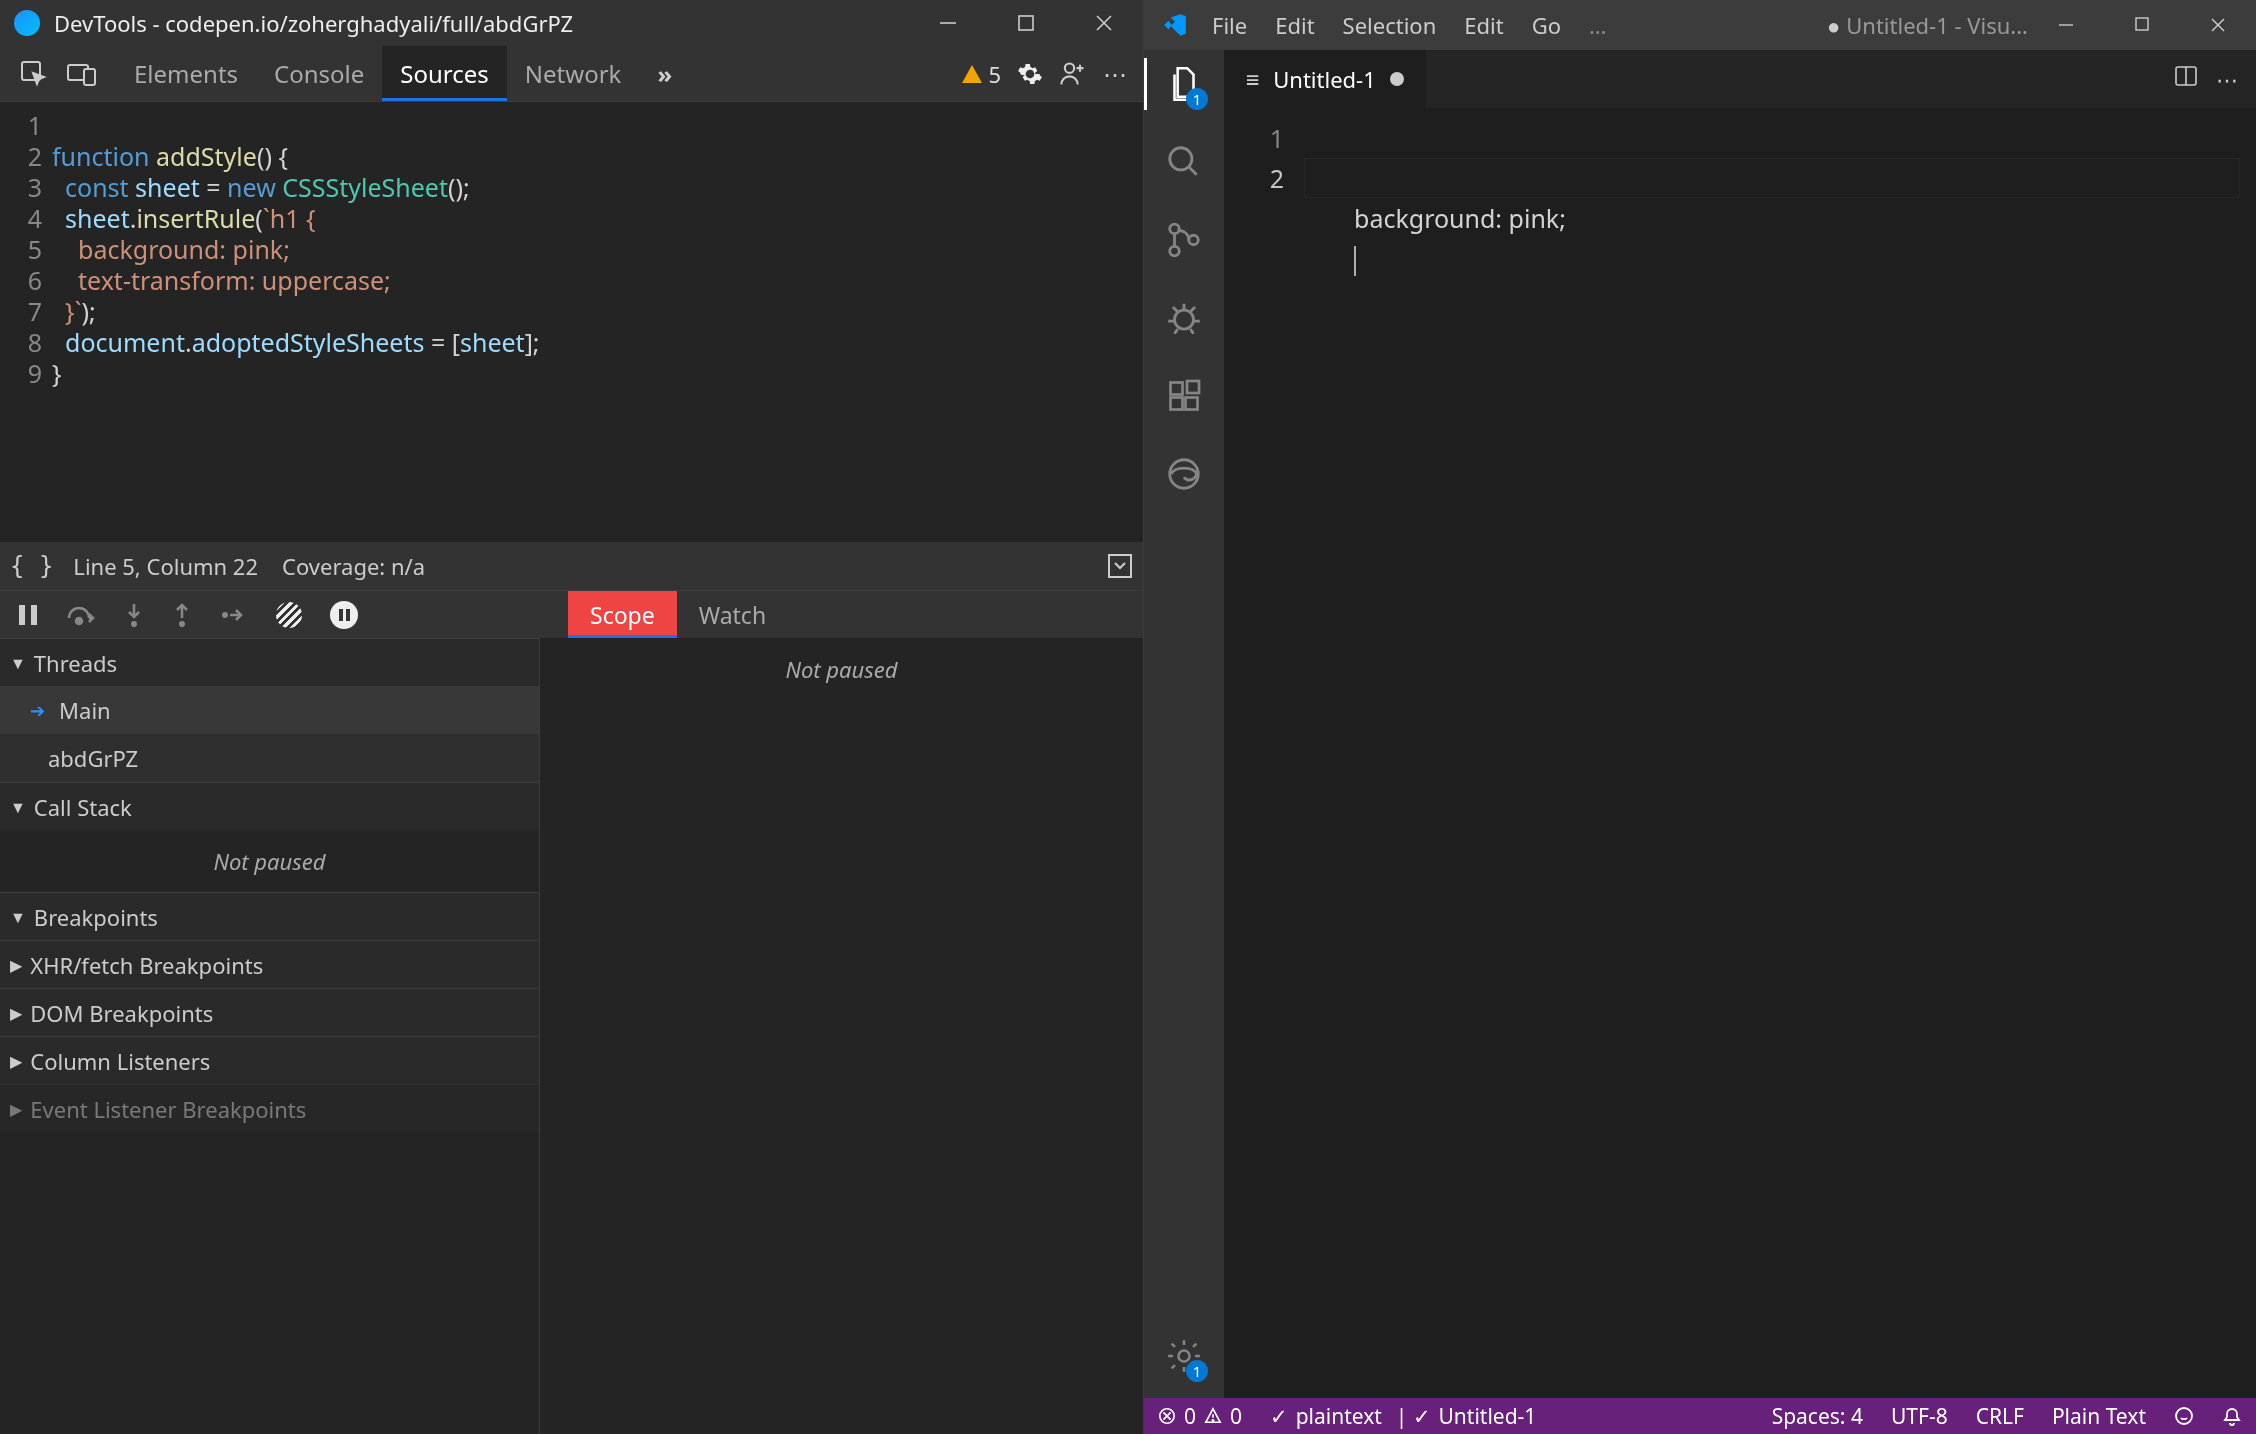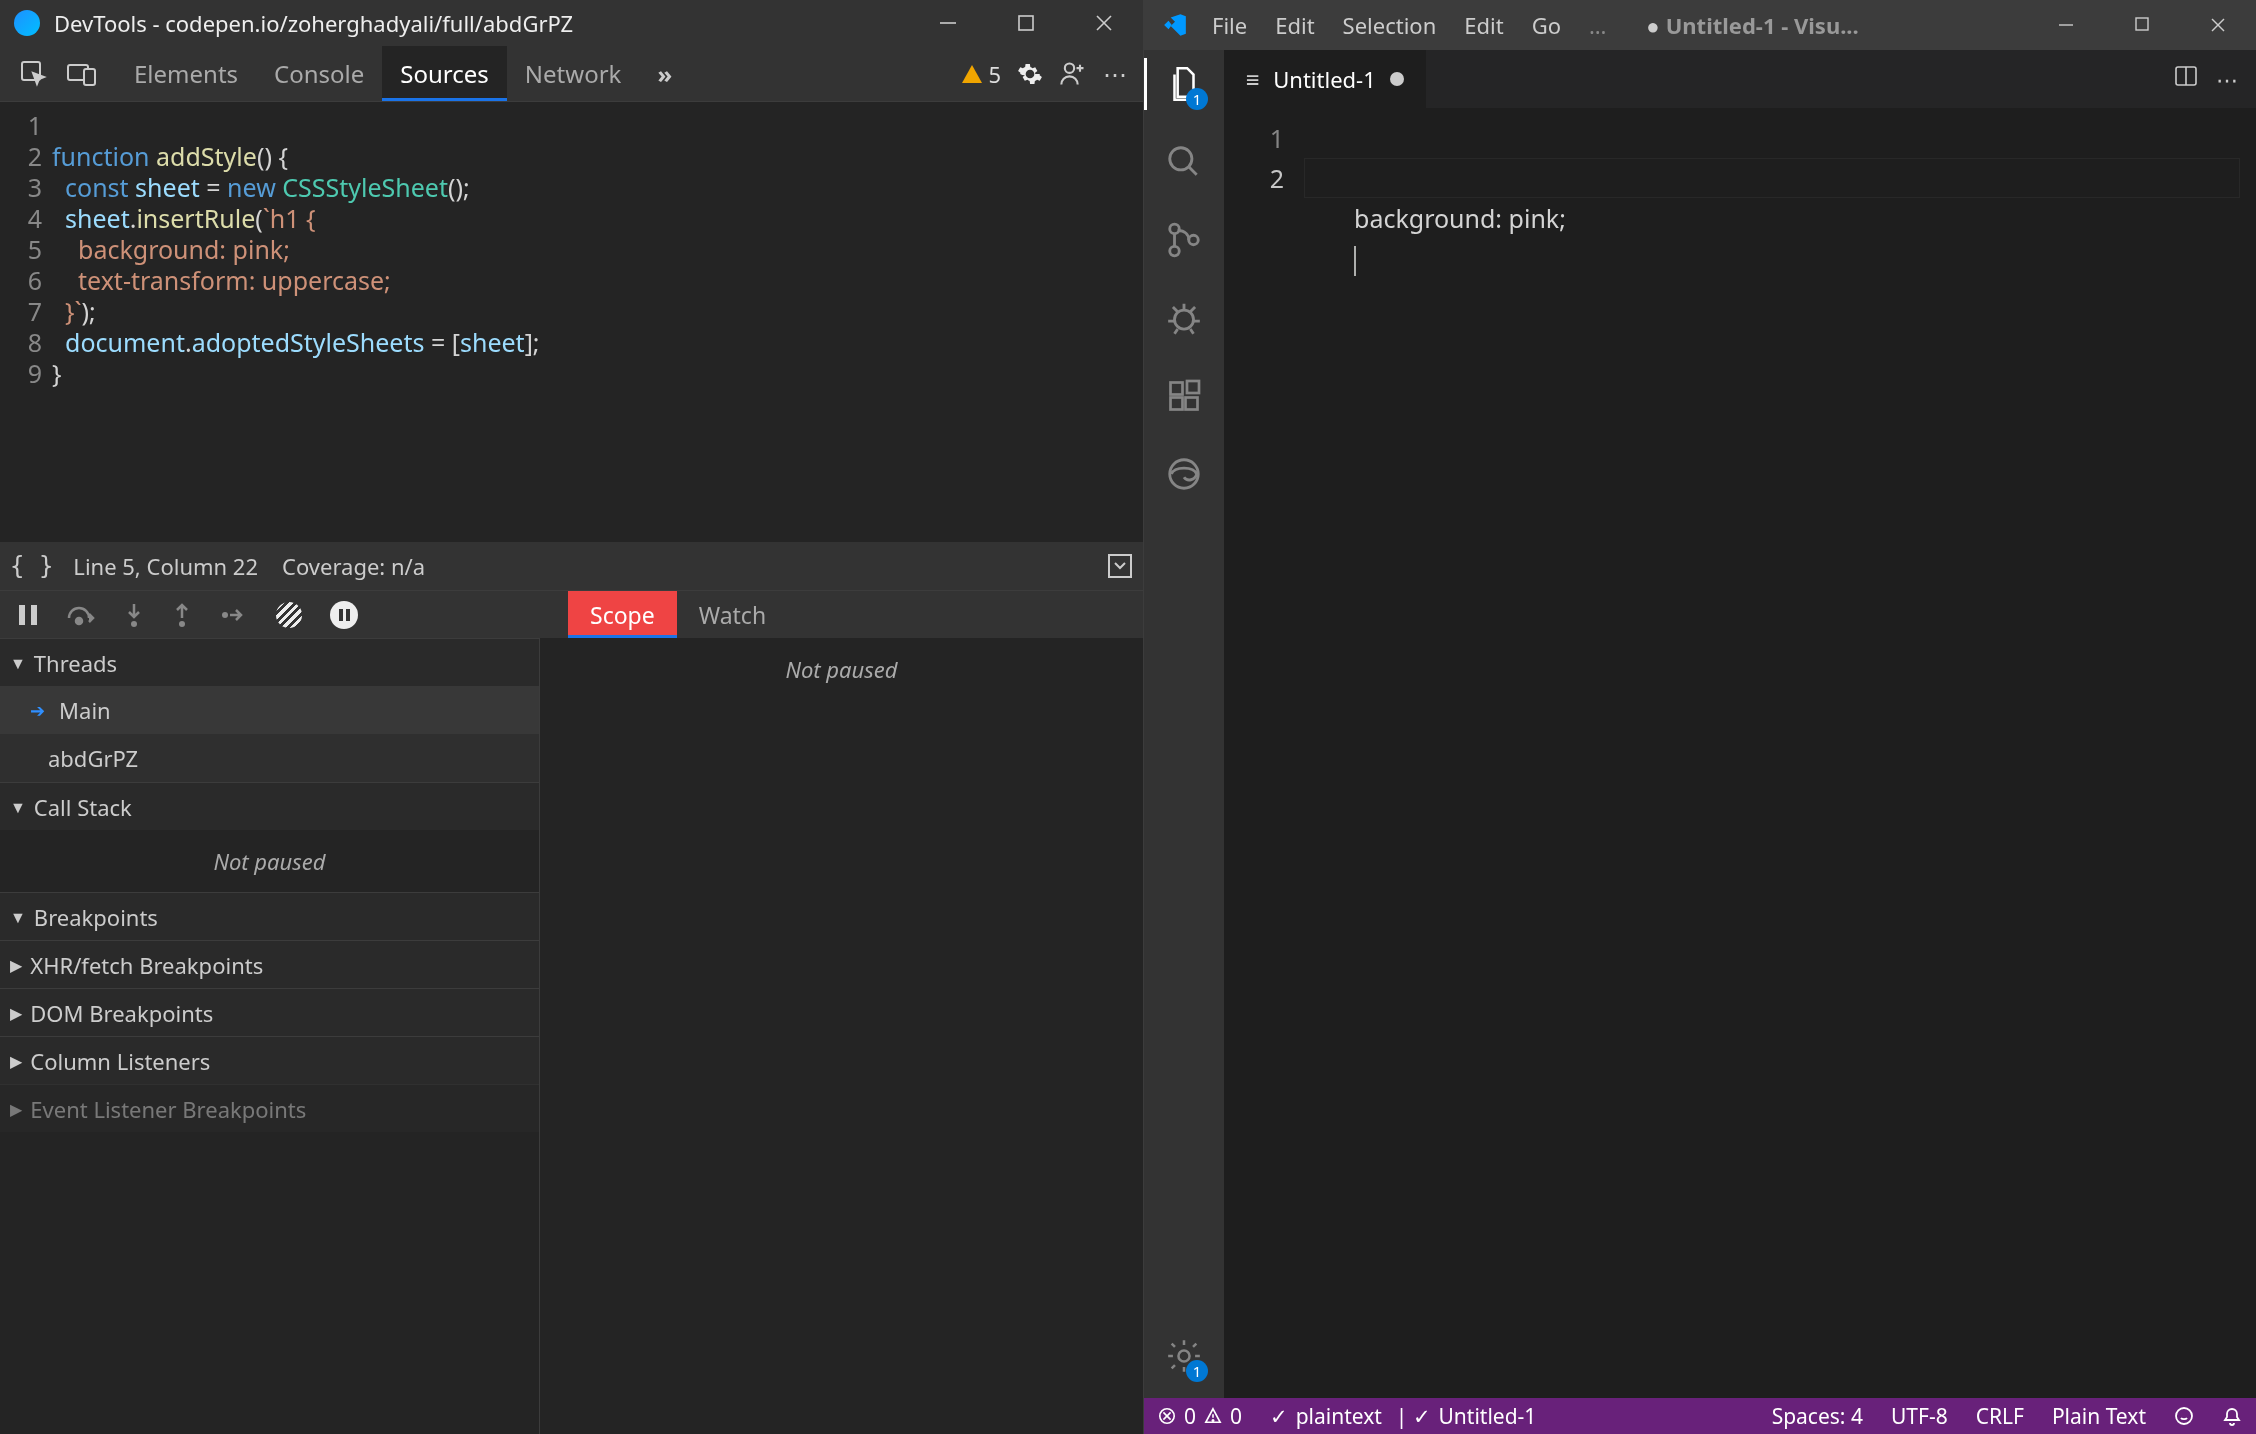--- a/index.html
+++ b/index.html
@@ -74,21 +74,21 @@
   .thread-row { height:48px; display:flex; align-items:center; gap:14px; padding:0 12px 0 30px; font-size:22px; background:#2f2f2f; }
   .thread-row.active { background:#383838; }
   .thread-row .arrow { color:#2f8fff; font-size:18px; }
   .panel-body-msg { text-align:center; font-style:italic; color:#aaa; font-size:22px; padding:16px 0; }
 
   
   .vs-title { height:50px; background:#3c3c3c; display:flex; align-items:center; font-size:22px; color:#ccc; }
   .vs-title .vslogo { width:26px; height:26px; margin:0 18px; }
   .vs-title .menus { display:flex; gap:28px; padding-left:6px; color:#ccc; }
   .vs-title .menus span.dim { color:#888; }
-  .vs-title .titletxt { flex:1; text-align:left; color:#999; padding-left:40px;font-weight:bold;}
+  .vs-title .titletxt { flex:1; text-align:right; color:#999; padding-left:40px;}
   .vs-title .dottxt { color:#ccc; padding-right:6px;}
   .vs-title .winbtns { display:flex; }
   .vs-title .wb { width:76px; height:100%; display:flex; align-items:center; justify-content:center; }
 
   .vs-body { flex:1; display:flex; overflow:hidden; }
   .vs-activity { width:80px; background:#333; display:flex; flex-direction:column; align-items:center; padding-top:12px; gap:34px; }
   .vs-activity .aicon { width:44px; height:44px; display:flex; align-items:center; justify-content:center; color:#858585; position:relative; }
   .vs-activity .aicon.active { color:#fff; }
   .vs-activity .aicon.active::before { content:""; position:absolute; left:-18px; top:-4px; bottom:-4px; width:3px; background:#fff; }
   .vs-activity .badge { position:absolute; bottom:-4px; right:-2px; background:#0078d4; color:#fff; border-radius:50%; width:22px; height:22px; font-size:15px; display:flex;align-items:center;justify-content:center; }

